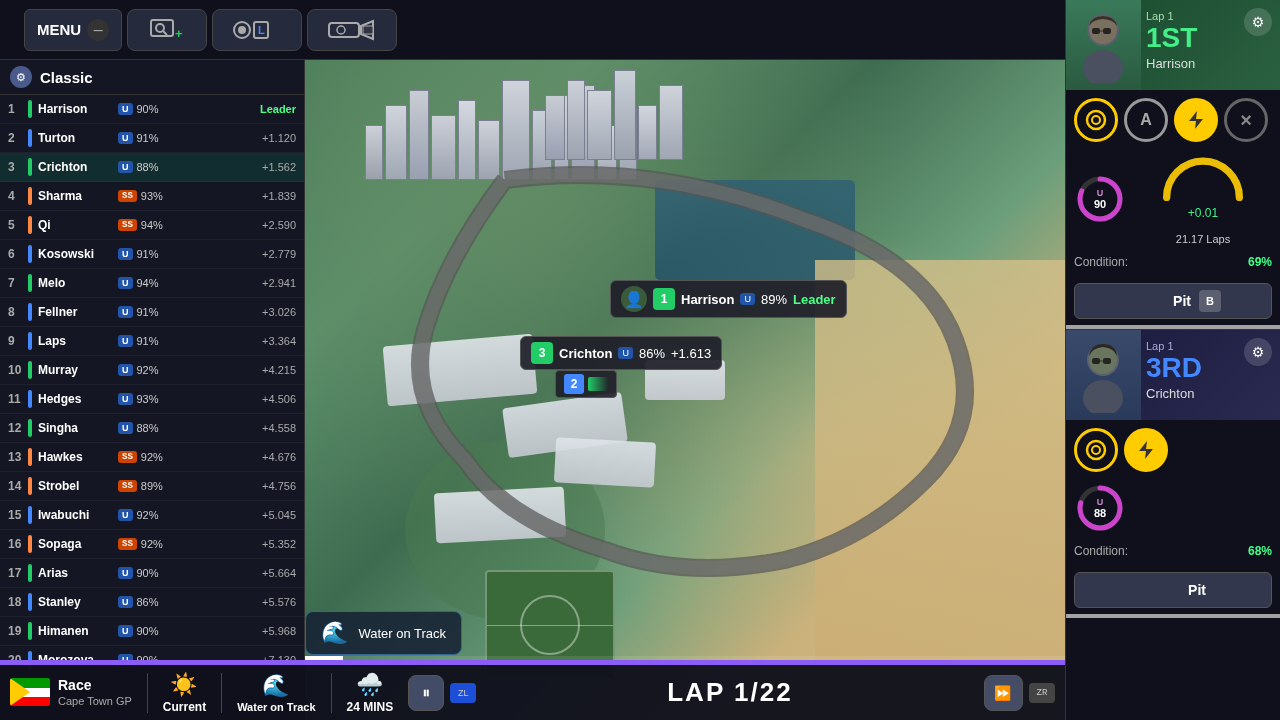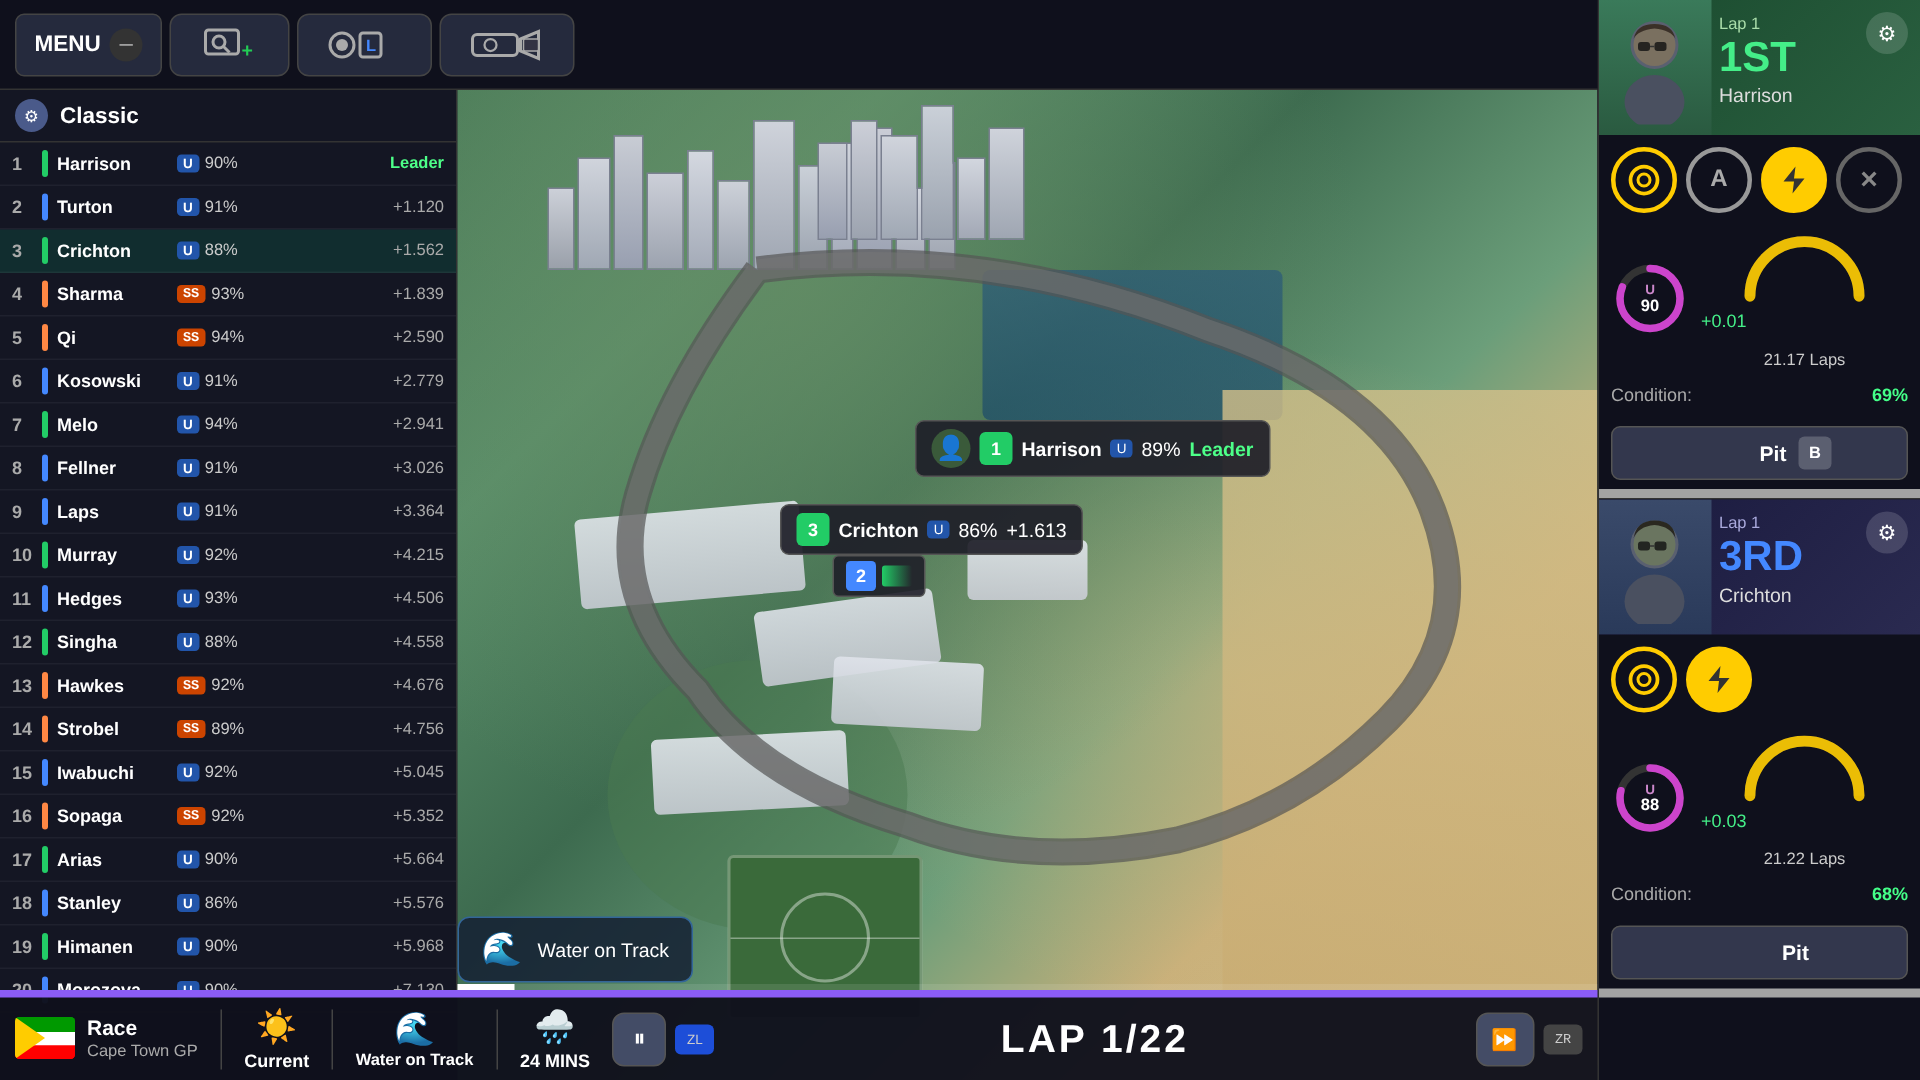--- a/index.html
+++ b/index.html
@@ -163,21 +163,21 @@
     
     #toolbar {
       position: absolute;
       left: 0;
       top: 0;
       width: 1065px;
       height: 60px;
       background: rgba(15,17,28,0.97);
       display: flex;
       align-items: center;
-      padding: 0 10px;
+      padding: 0 24px;
       gap: 5px;
       border-bottom: 1px solid #333;
       z-index: 10;
     }
 
     .toolbar-btn {
       background: rgba(40,45,65,0.9);
       border: 1px solid #444;
       border-radius: 6px;
       color: white;
@@ -222,21 +222,21 @@
       top: 0;
       width: 215px;
       height: 720px;
       background: rgba(15,17,28,0.97);
       border-left: 1px solid #333;
     }
 
     
     .driver-card {
       width: 100%;
-      border-bottom: 6px solid #a3a3a3;
+      border-bottom: 4px solid #a3a3a3;
     }
 
     .driver-card-header {
       position: relative;
       height: 90px;
       overflow: hidden;
     }
 
     .driver-card-header.green-bg { background: linear-gradient(135deg, #1a4a2e, #2a6040); }
     .driver-card-header.dark-bg { background: linear-gradient(135deg, #1a1a3e, #2a2a50); }
@@ -380,20 +380,21 @@
     }
 
     .arc-gauge svg {
       width: 100%;
       height: 50px;
     }
 
     .arc-delta {
       font-size: 12px;
       color: #44ee88;
+      text-align: center;
     }
 
     .arc-laps {
       font-size: 11px;
       color: #ccc;
       text-align: center;
       margin-top: 13px;
     }
 
     .condition-row {
@@ -1005,28 +1006,20 @@
         <div class="circular-gauge">
           <svg viewBox="0 0 52 52">
             <circle cx="26" cy="26" r="20" fill="none" stroke="#333" stroke-width="5"></circle>
             <circle cx="26" cy="26" r="20" fill="none" stroke="#cc44cc" stroke-width="5" stroke-dasharray="113" stroke-dashoffset="14" stroke-linecap="round"></circle>
           </svg>
           <div class="gauge-pct-text">
             <div style="font-size:9px;color:#cc88cc;">U</div>
             <div style="font-size:11px;">88</div>
           </div>
         </div>
-        <div class="arc-gauge">
-          <svg viewBox="0 0 100 55">
-            <path d="M 10 50 A 40 40 0 0 1 90 50" fill="none" stroke="#333" stroke-width="8"></path>
-            <path d="M 10 50 A 40 40 0 0 1 90 50" fill="none" stroke="#ffcc00" stroke-width="8" stroke-dasharray="126" stroke-dashoffset="0" stroke-linecap="round" opacity="0.9"></path>
-          </svg>
-          <div class="arc-delta">+0.03</div>
-          <div class="arc-laps">21.22 Laps</div>
-        </div>
       </div>
       <div class="condition-row">
         <span>Condition:</span>
         <span class="condition-value">68%</span>
       </div>
     </div>
 
     <div class="pit-btn">
       <span>Pit</span>
     </div>

